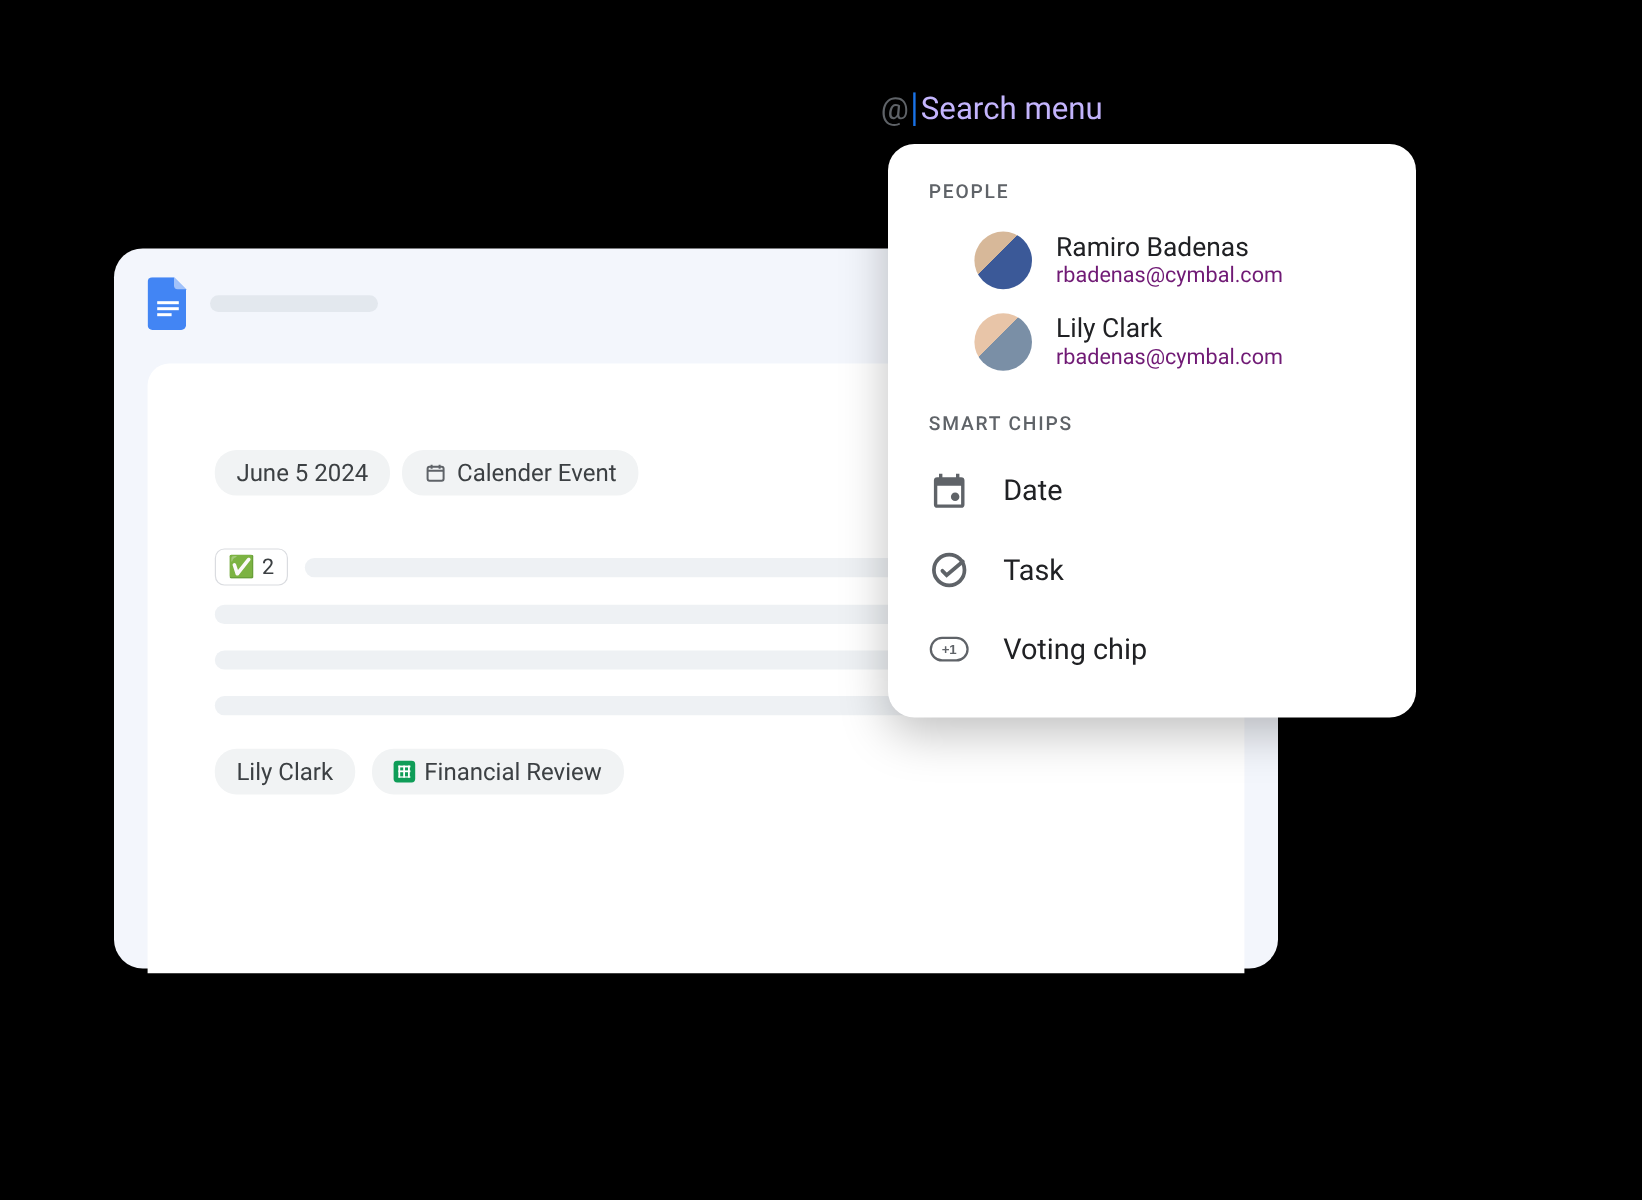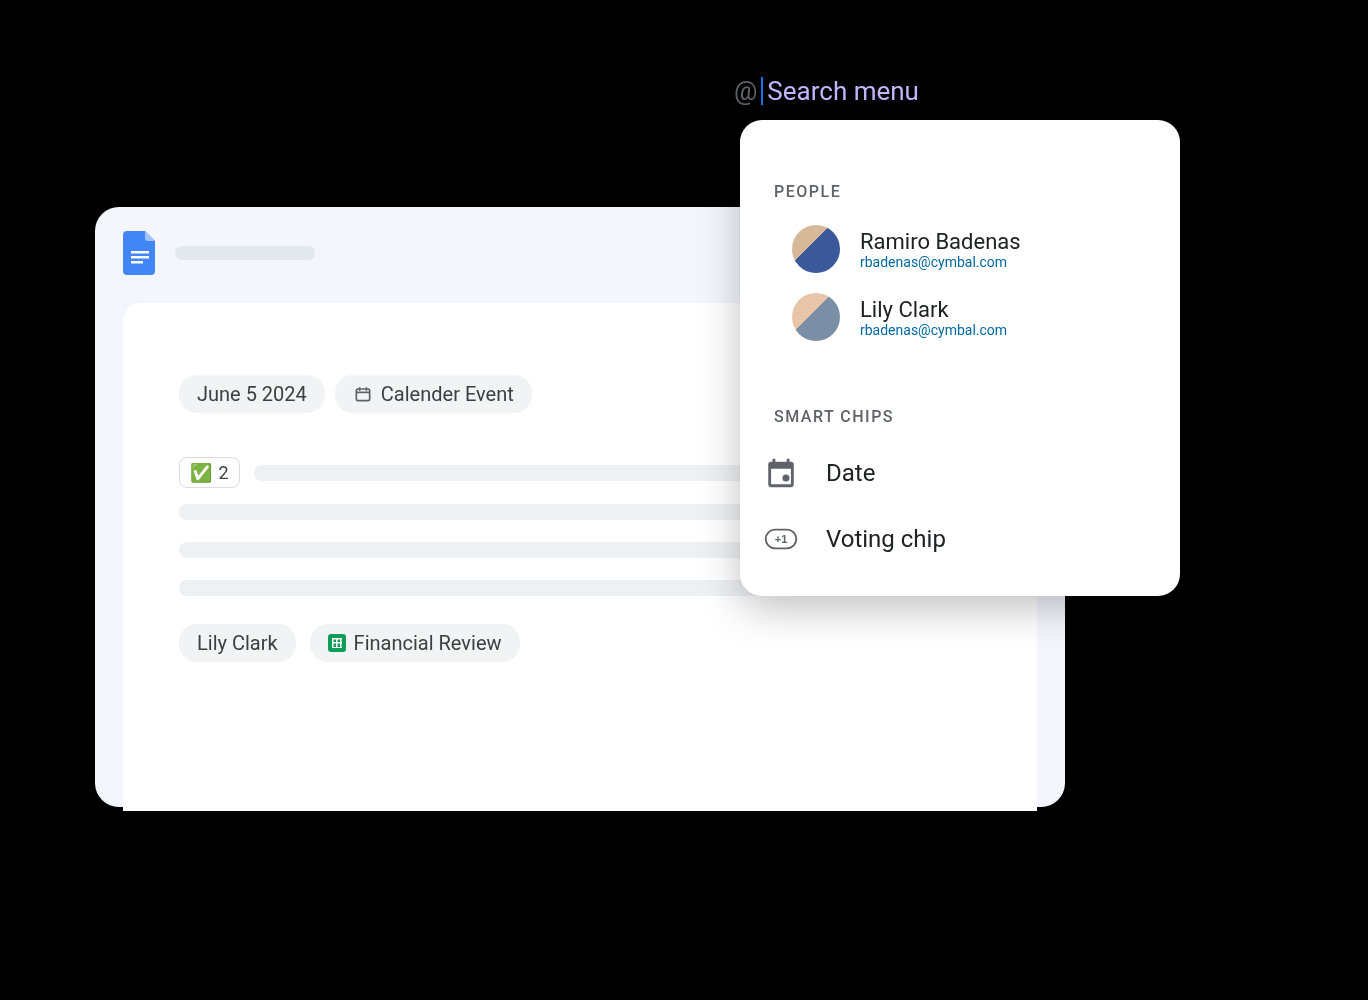--- a/index.html
+++ b/index.html
@@ -135,45 +135,45 @@
       border-radius: 22px;
       box-shadow: 0 12px 40px rgba(0,0,0,0.25);
       padding: 30px 0 24px 0;
     }
     .section-header {
       font-size: 16px;
       letter-spacing: 1.5px;
       color: #5f6368;
       font-weight: 500;
       padding: 0 34px 14px 34px;
-      margin-top: 32px;
     }
     .person-row {
       display: flex;
       align-items: center;
       gap: 20px;
-      padding: 10px 52px;
+      padding: 10px 26px;
       cursor: pointer;
+      margin-left: 46px;
     }
     .avatar {
       width: 48px;
       height: 48px;
       border-radius: 50%;
       flex-shrink: 0;
     }
     .avatar.a1 { background: linear-gradient(135deg,#d7b899 40%,#3b5998 40%); }
     .avatar.a2 { background: linear-gradient(135deg,#e8c5a8 42%,#7a8fa6 42%); }
     .person-info { display: flex; flex-direction: column; }
     .person-name { font-size: 22px; color: #202124; }
-    .person-email { font-size: 14px; color: #0369a1; }
+    .person-email { font-size: 18px; color: #701a75; }
     .chip-option {
       display: flex;
       align-items: center;
       gap: 28px;
-      padding: 16px 24px;
+      padding: 16px 34px;
       cursor: pointer;
     }
     .chip-option .opt-icon {
       width: 34px;
       height: 34px;
       display: flex;
       align-items: center;
       justify-content: center;
       color: #5f6368;
     }
@@ -270,20 +270,29 @@
   <div class="chip-option">
     <span class="opt-icon">
       <svg viewBox="0 0 24 24" width="34" height="34" fill="#5f6368">
         <path d="M19 4h-1V2h-2v2H8V2H6v2H5a2 2 0 0 0-2 2v14a2 2 0 0 0 2 2h14a2 2 0 0 0 2-2V6a2 2 0 0 0-2-2zm0 16H5V9h14v11z"></path>
         <circle cx="15.5" cy="15.5" r="2.5"></circle>
       </svg>
     </span>
     <span class="opt-label">Date</span>
   </div>
 
+  <div class="chip-option">
+    <span class="opt-icon">
+      <svg viewBox="0 0 24 24" width="34" height="34" fill="none" stroke="#5f6368" stroke-width="2.2">
+        <circle cx="12" cy="12" r="9"></circle>
+        <path d="M8 12.5 l2.5 2.5 L20 7" stroke-linecap="round"></path>
+      </svg>
+    </span>
+    <span class="opt-label">Task</span>
+  </div>
 
   <div class="chip-option">
     <span class="opt-icon">
       <svg viewBox="0 0 40 26" width="40" height="26" fill="none" stroke="#5f6368" stroke-width="2.2">
         <rect x="2" y="2" width="36" height="22" rx="11"></rect>
         <text x="20" y="18" text-anchor="middle" font-size="13" font-weight="600" fill="#5f6368" stroke="none" font-family="Arial">+1</text>
       </svg>
     </span>
     <span class="opt-label">Voting chip</span>
   </div>

